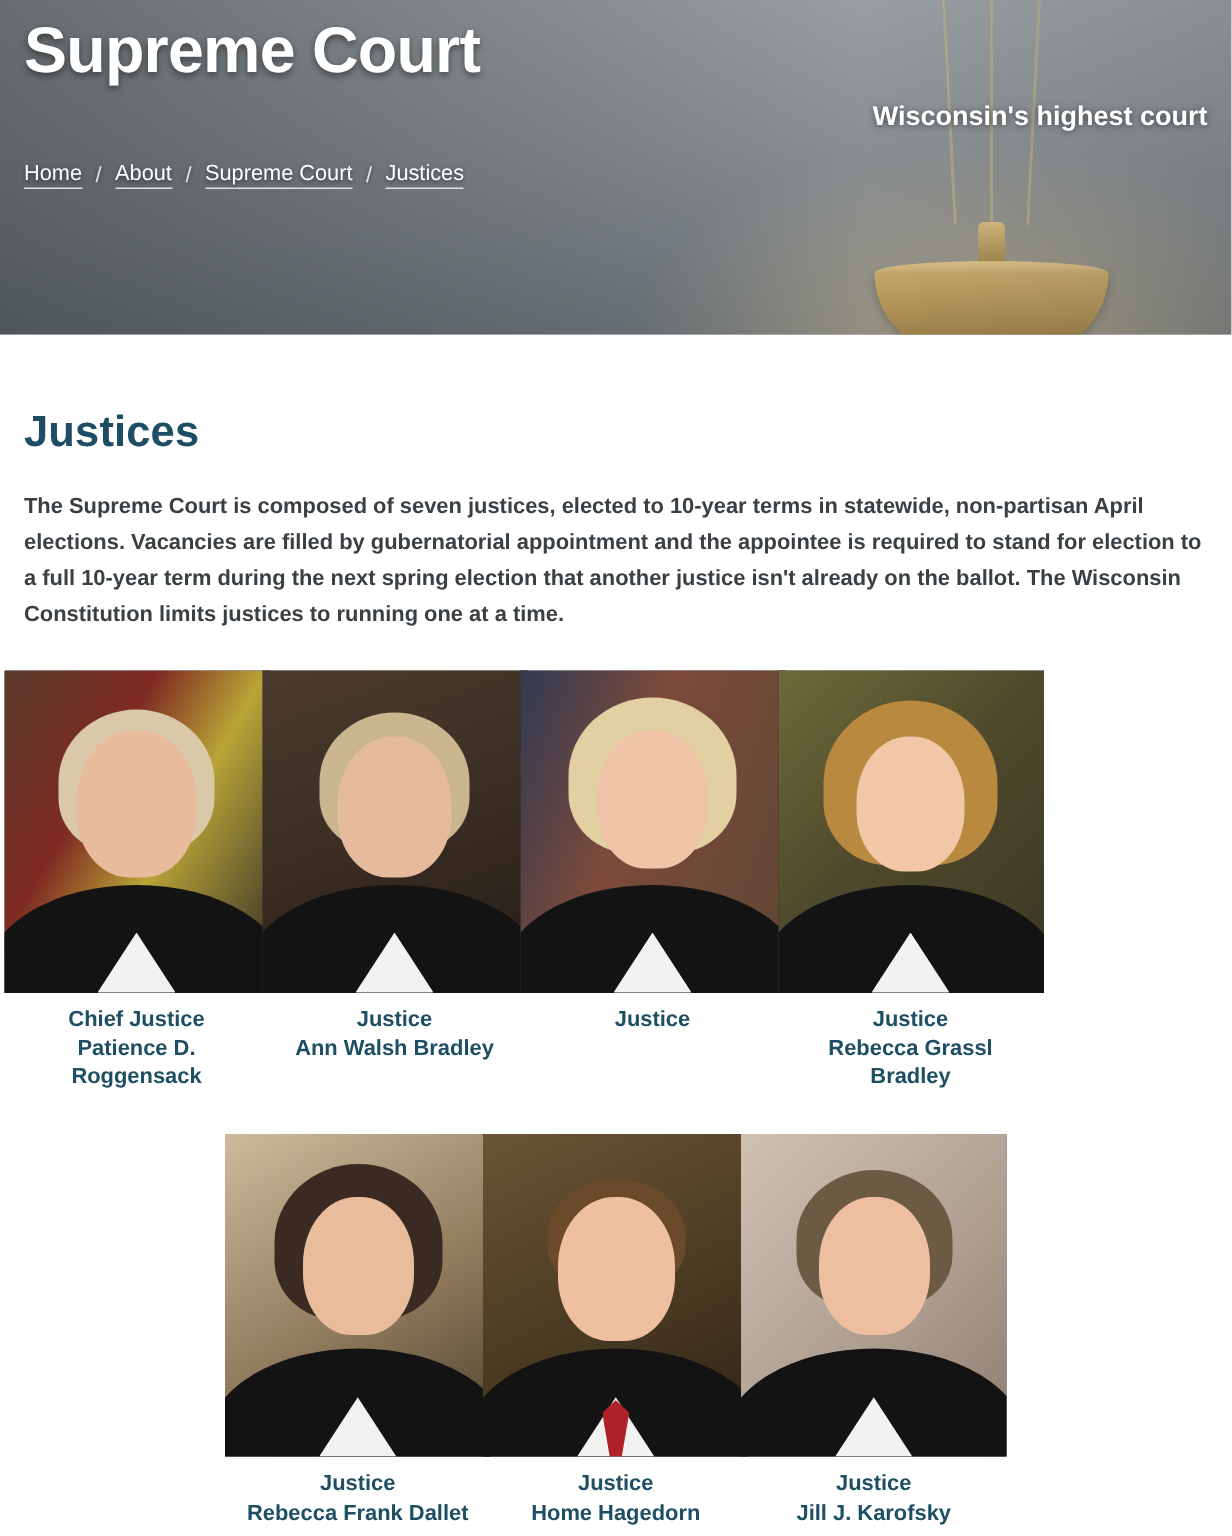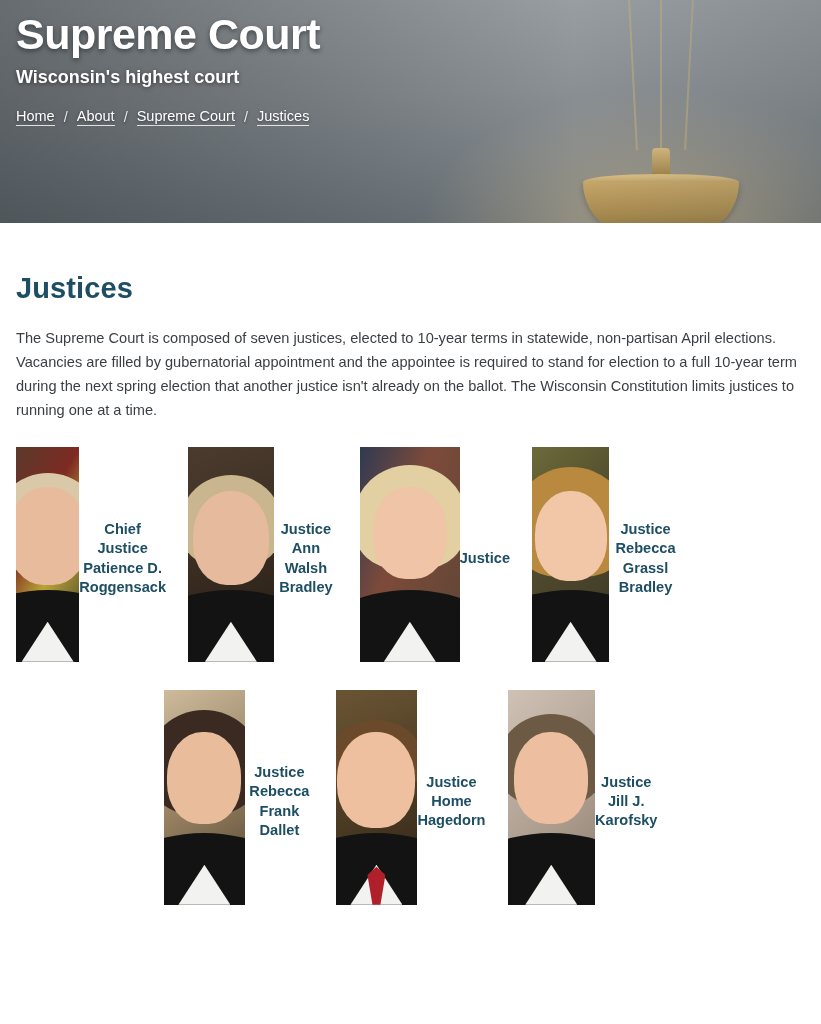--- a/index.html
+++ b/index.html
@@ -75,20 +75,21 @@
     letter-spacing: -0.5px;
     text-shadow: 0 2px 5px rgba(0,0,0,0.45);
     margin: 0 0 10px 0;
   }
   .hero-sub {
     font-size: 18px;
     font-weight: bold;
     color: #ffffff;
     text-shadow: 0 1px 4px rgba(0,0,0,0.5);
     margin: 0;
+    text-align: right;
   }
   .breadcrumb {
     position: relative;
     margin-top: 20px;
     font-size: 14.5px;
     color: #ffffff;
     text-shadow: 0 1px 3px rgba(0,0,0,0.5);
     display: flex;
     align-items: center;
     gap: 0;
@@ -119,36 +120,37 @@
     color: #1d4e63;
     margin: 49px 0 22px 0;
     letter-spacing: 0.1px;
   }
   .intro {
     font-size: 14.6px;
     line-height: 1.64;
     color: #3a3f43;
     max-width: 793px;
     margin: 0 0 24px 0;
+    font-weight: bold;
   }
 
   
   .row {
     display: flex;
     gap: 22px;
   }
   .row.row2 {
     justify-content: center;
     margin-top: 28px;
     gap: 22px;
   }
   .justice {
     width: 150px;
     display: flex;
-    flex-direction: row;
+    flex-direction: column;
     align-items: center;
   }
   .photo {
     width: 177px;
     height: 215px;
     overflow: hidden;
     position: relative;
     background: #3a3230;
   }
   .photo .bg { position: absolute; inset: 0; }

